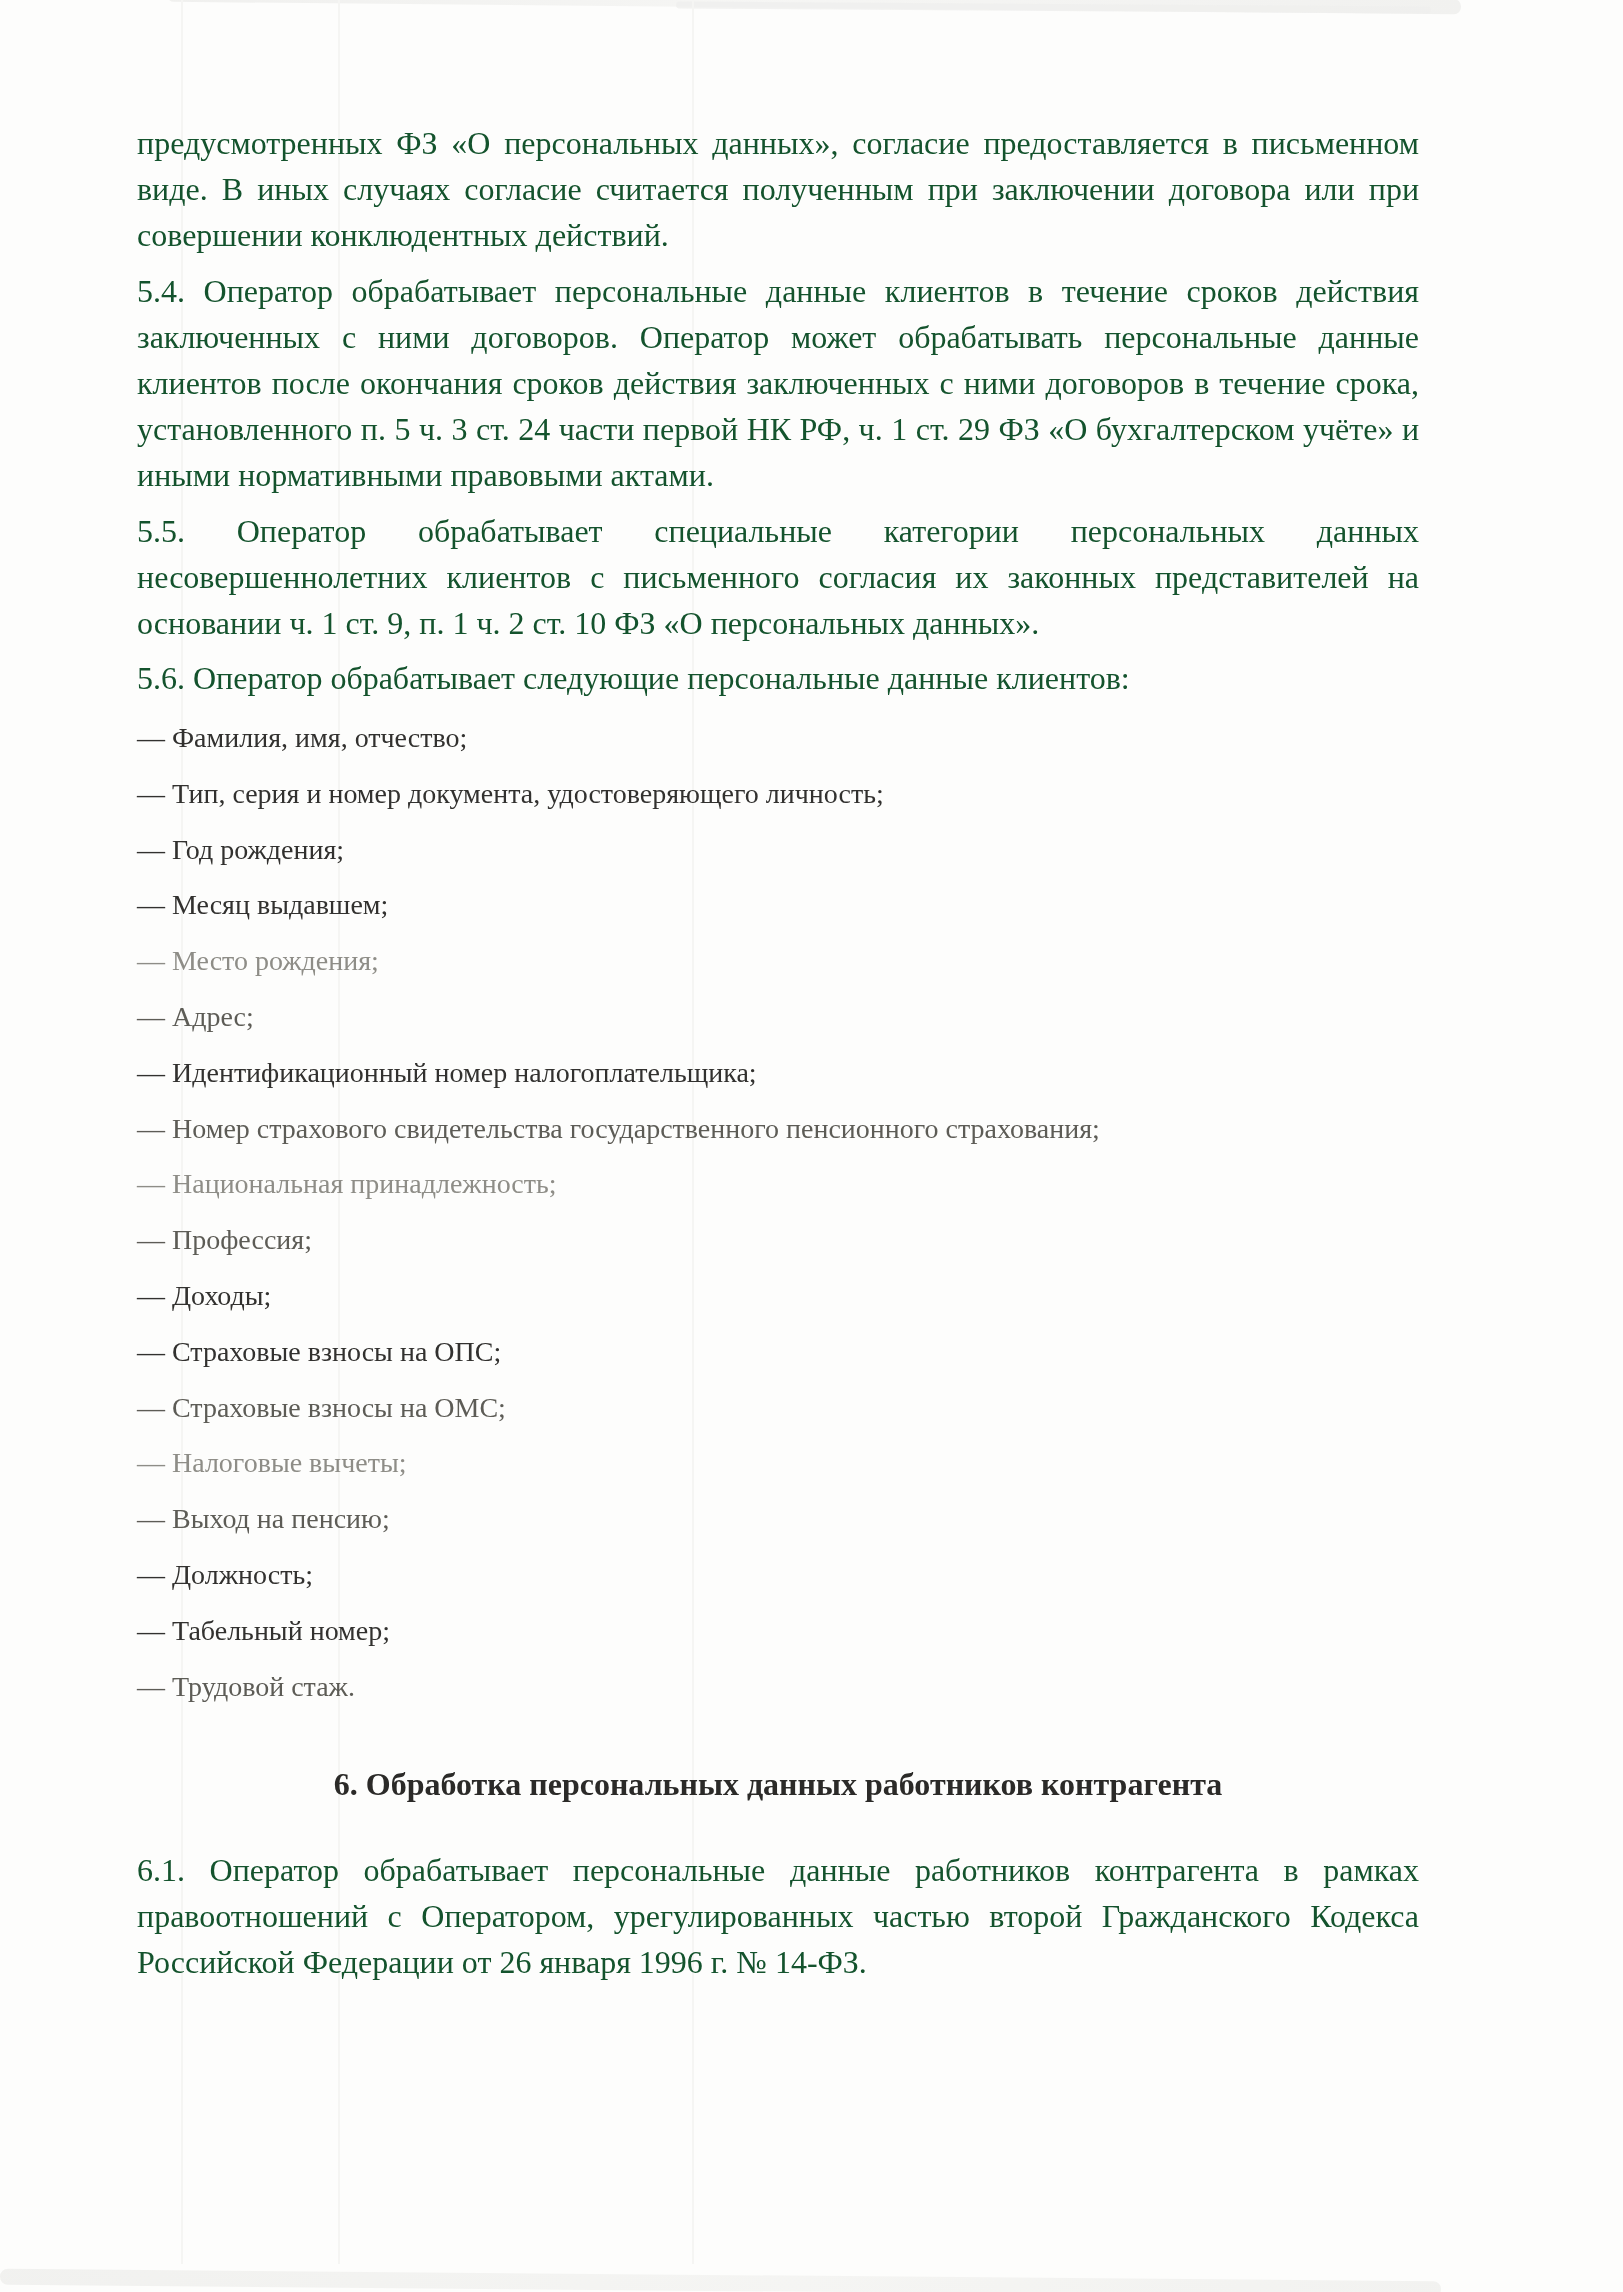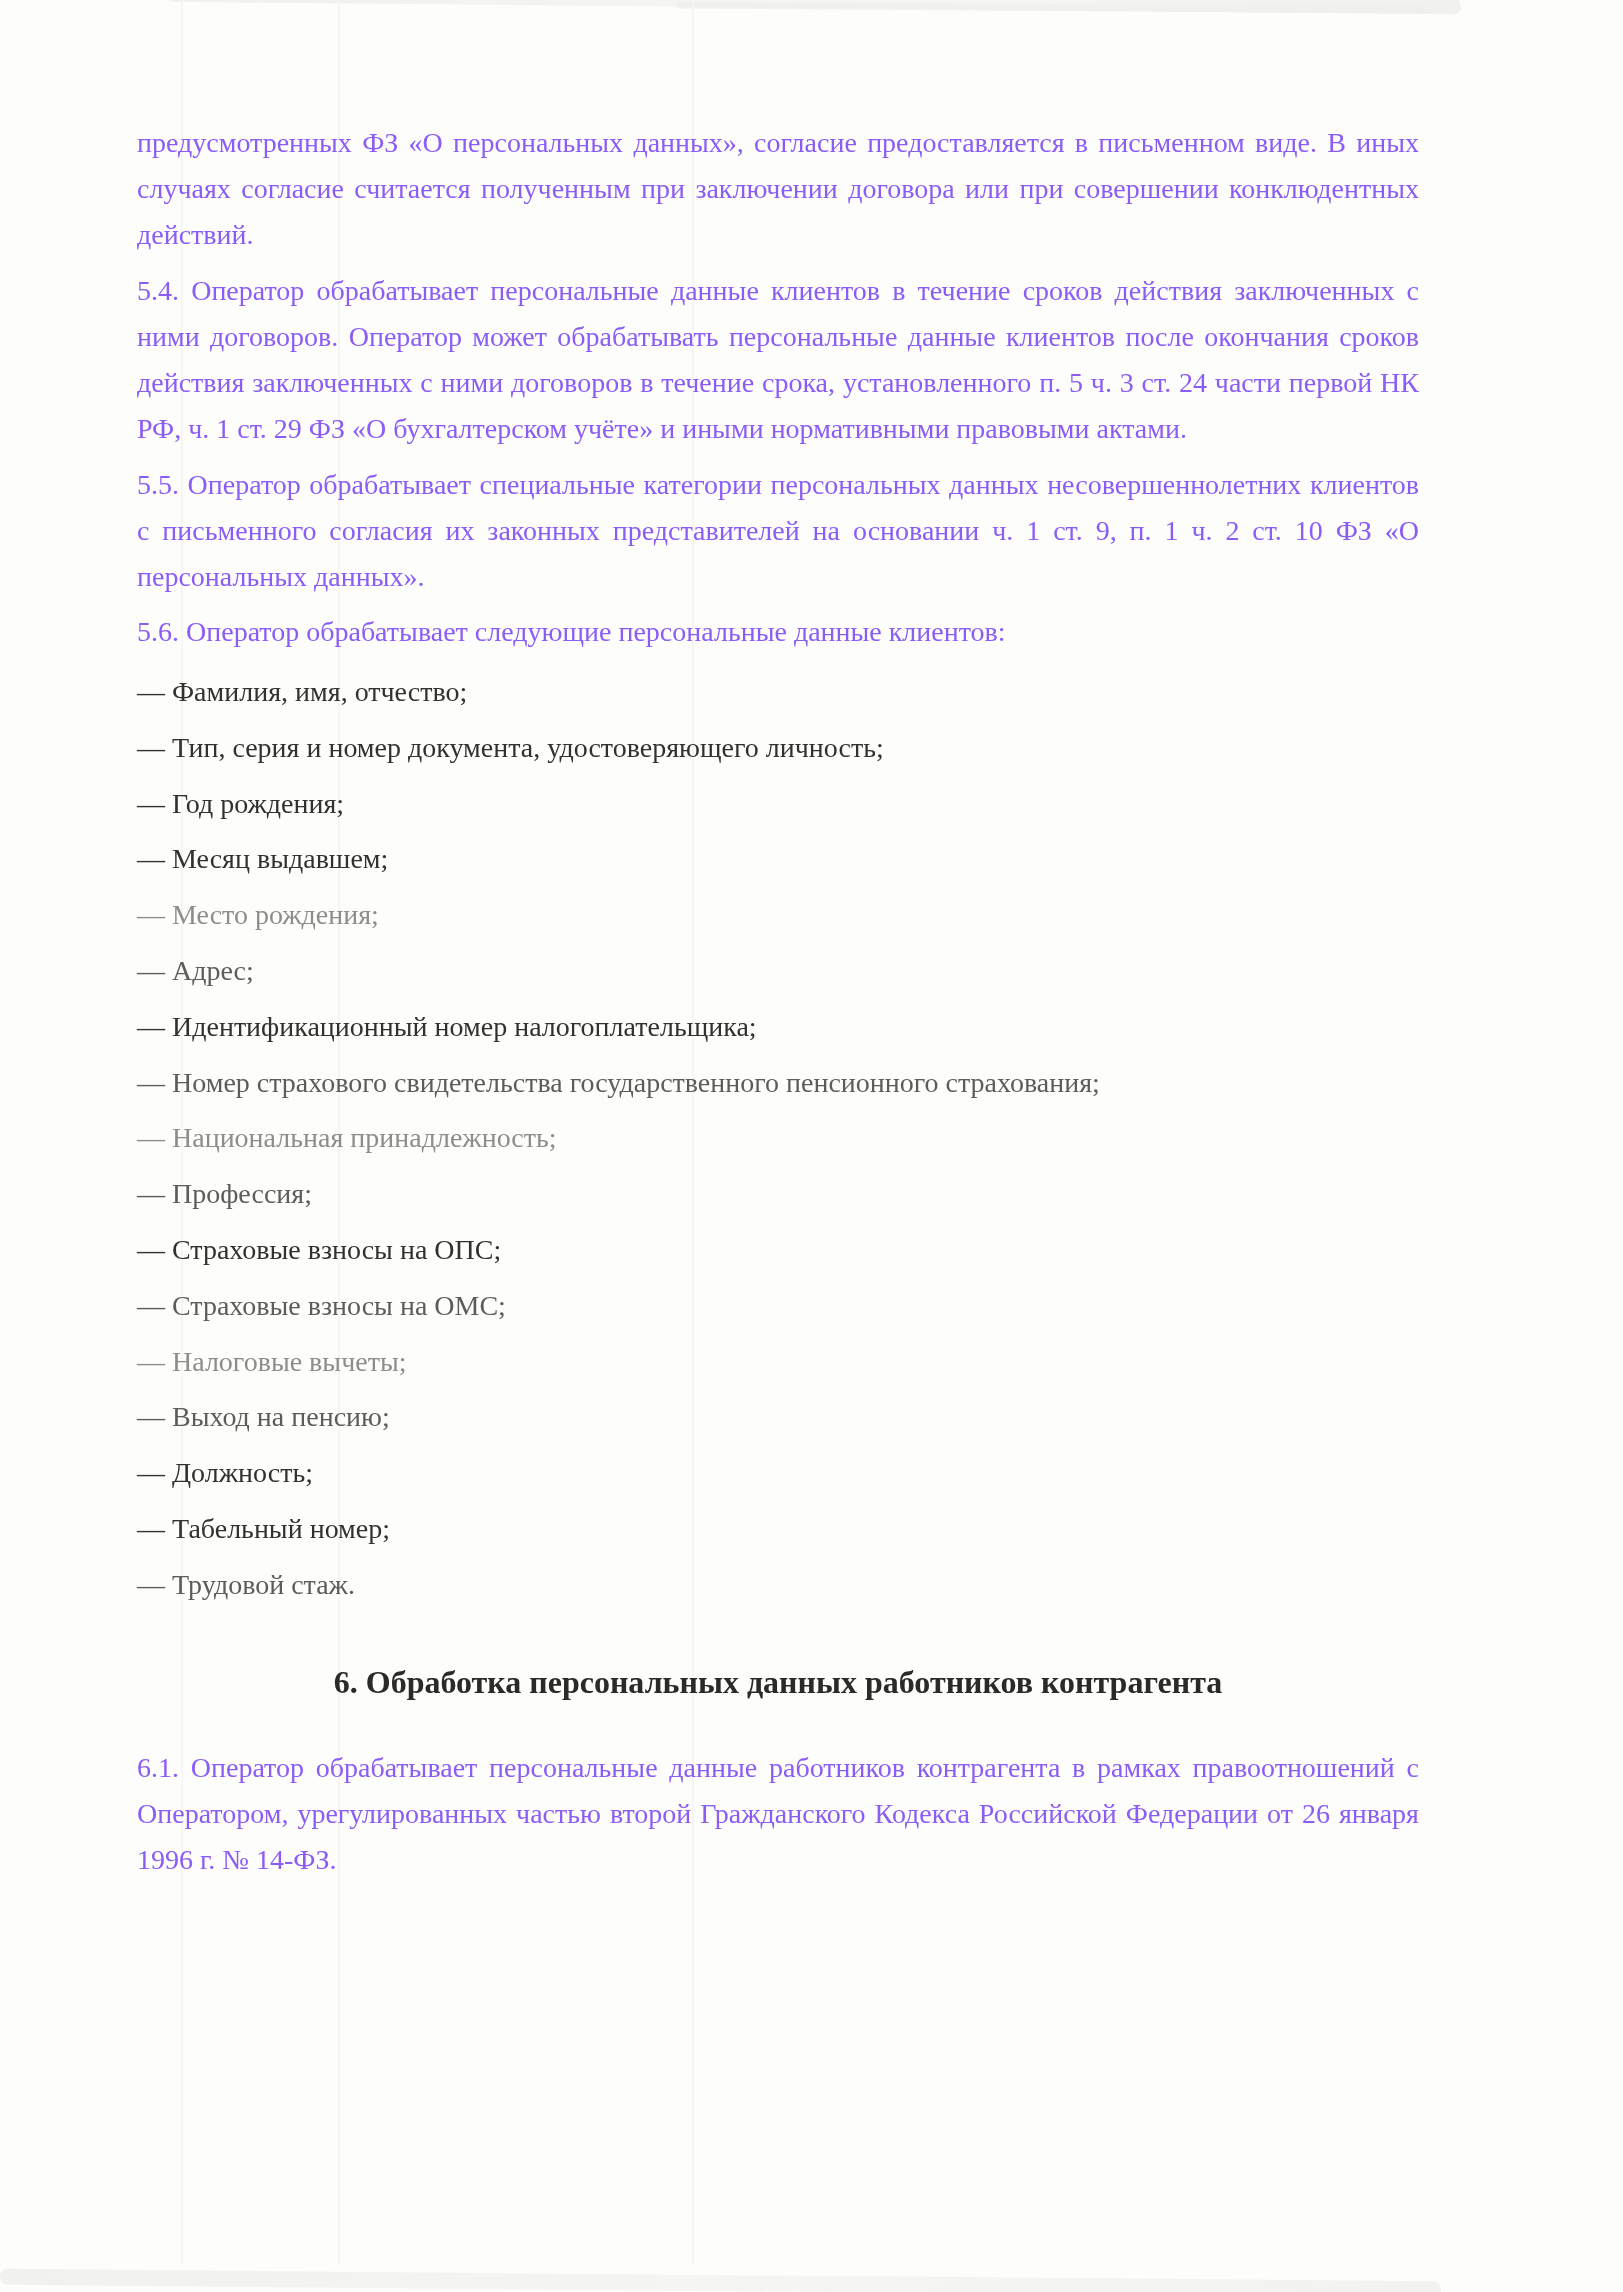--- a/index.html
+++ b/index.html
@@ -35,25 +35,25 @@
   .vline.v2 { left: 338px; }
   .vline.v3 { left: 692px; }
 
   .content {
     position: absolute;
     left: 137px;
     top: 120px;
     width: 1282px;
   }
   .para {
-    font-size: 28px;
+    font-size: 32px;
     line-height: 46px;
     text-align: justify;
     margin: 0 0 9.8px 0;
-    color: #8b5cf6;
+    color: #14532d;
   }
   .list { margin-top: 13.7px; }
   .list-item {
     font-size: 28px;
     line-height: 46px;
     text-align: justify;
     margin: 0 0 9.8px 0;
     color: #32312f;
   }
   .mid   { color: #5d5c56; }
@@ -94,20 +94,21 @@
       <p class="list-item">— Фамилия, имя, отчество;</p>
       <p class="list-item">— Тип, серия и номер документа, удостоверяющего личность;</p>
       <p class="list-item">— Год рождения;</p>
       <p class="list-item">— Месяц выдавшем;</p>
       <p class="list-item light">— Место рождения;</p>
       <p class="list-item mid">— Адрес;</p>
       <p class="list-item">— Идентификационный номер налогоплательщика;</p>
       <p class="list-item mid">— Номер страхового свидетельства государственного пенсионного страхования;</p>
       <p class="list-item light">— Национальная принадлежность;</p>
       <p class="list-item mid">— Профессия;</p>
+      <p class="list-item">— Доходы;</p>
       <p class="list-item">— Страховые взносы на ОПС;</p>
       <p class="list-item mid">— Страховые взносы на ОМС;</p>
       <p class="list-item light">— Налоговые вычеты;</p>
       <p class="list-item mid">— Выход на пенсию;</p>
       <p class="list-item">— Должность;</p>
       <p class="list-item">— Табельный номер;</p>
       <p class="list-item mid">— Трудовой стаж.</p>
     </div>
 
     <h2 class="heading">6. Обработка персональных данных работников контрагента</h2>

